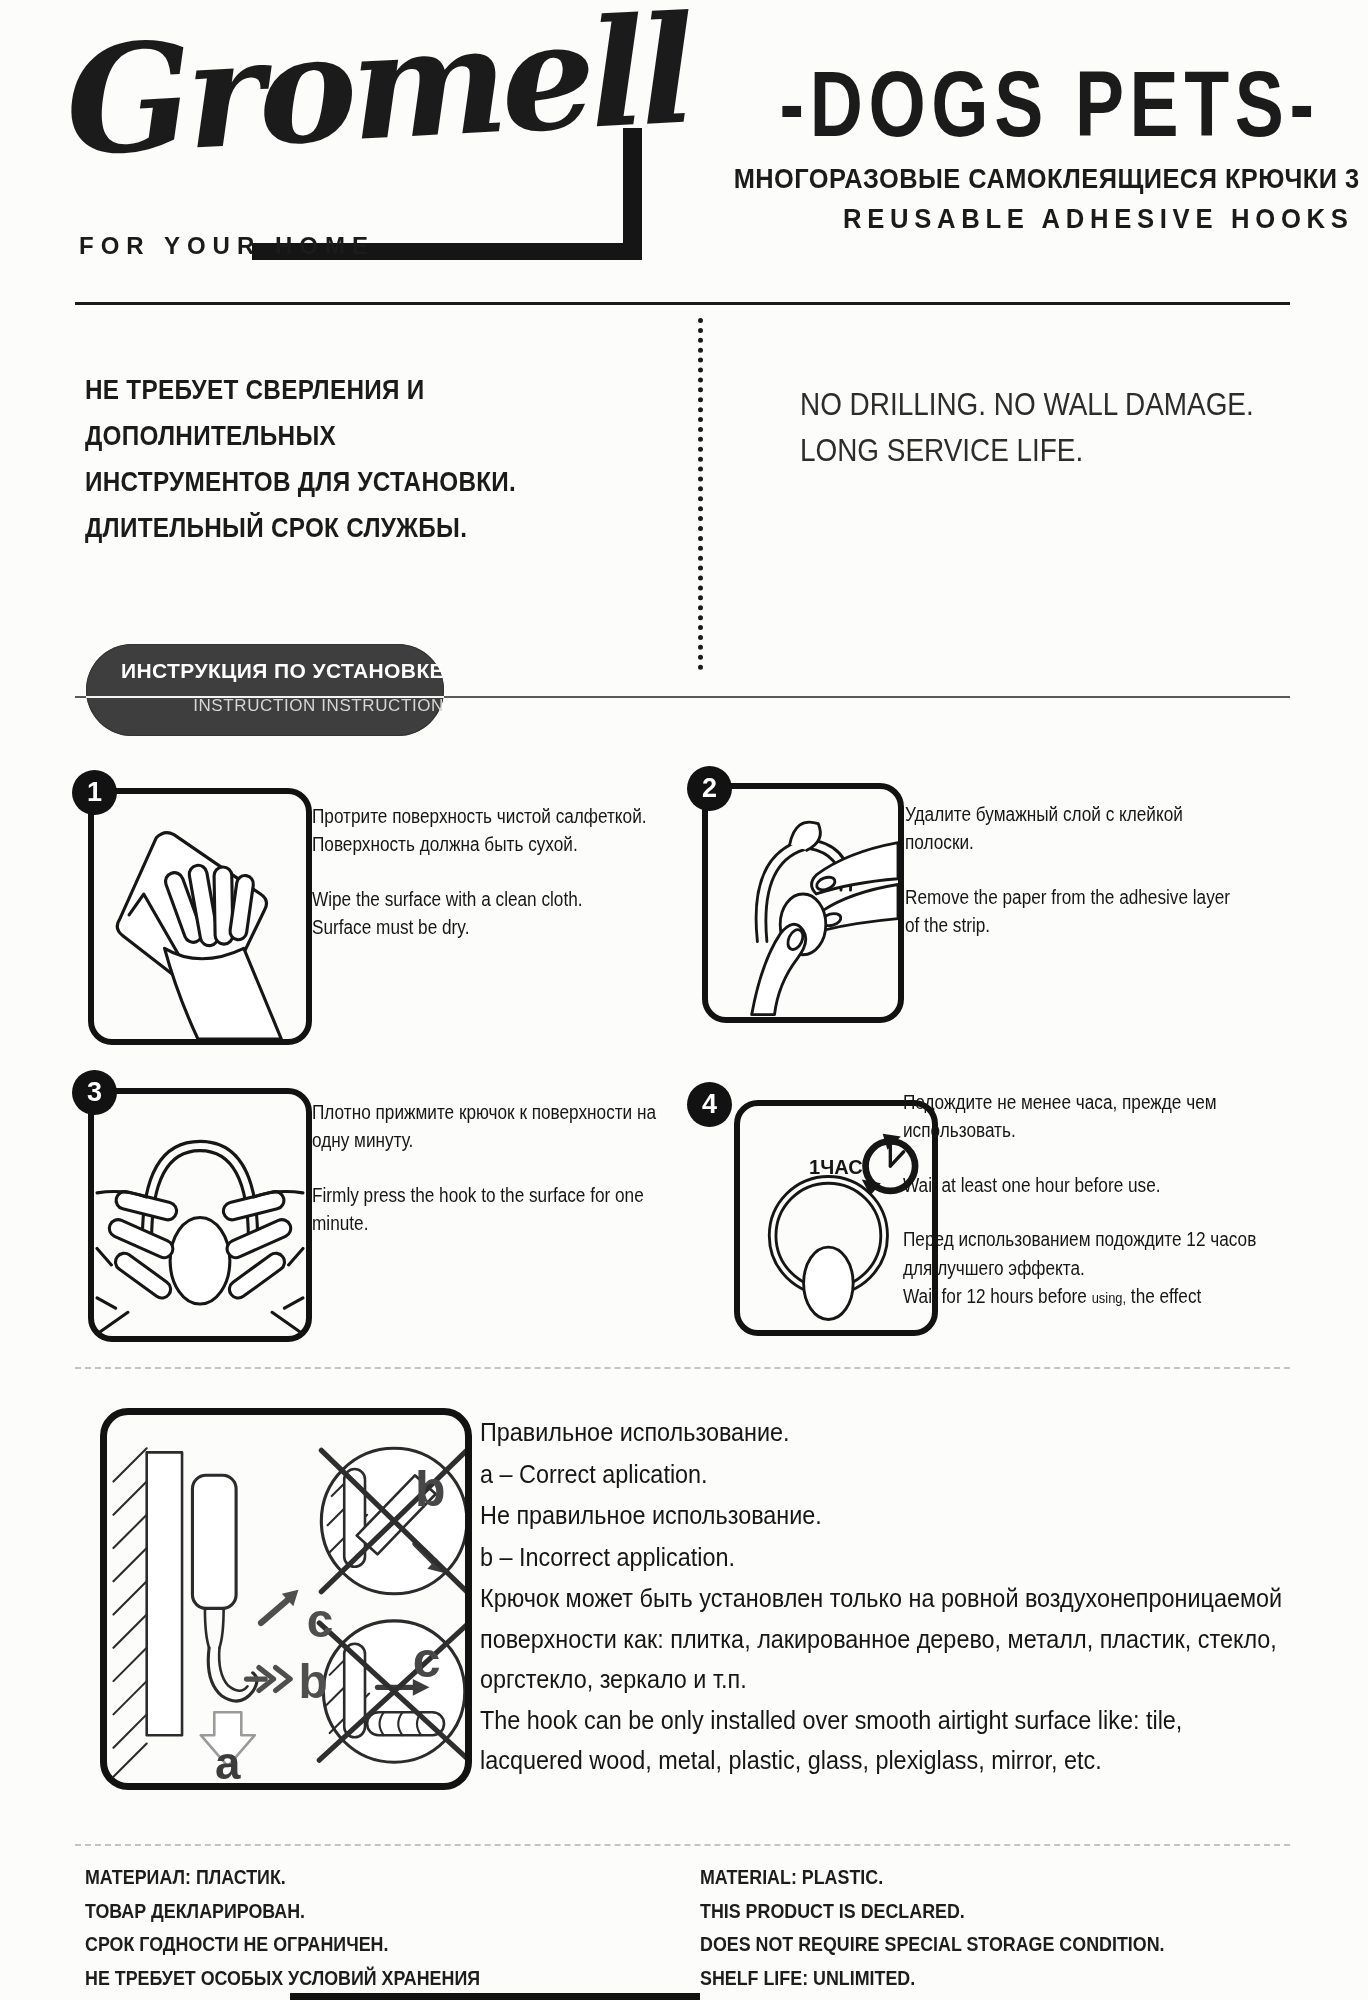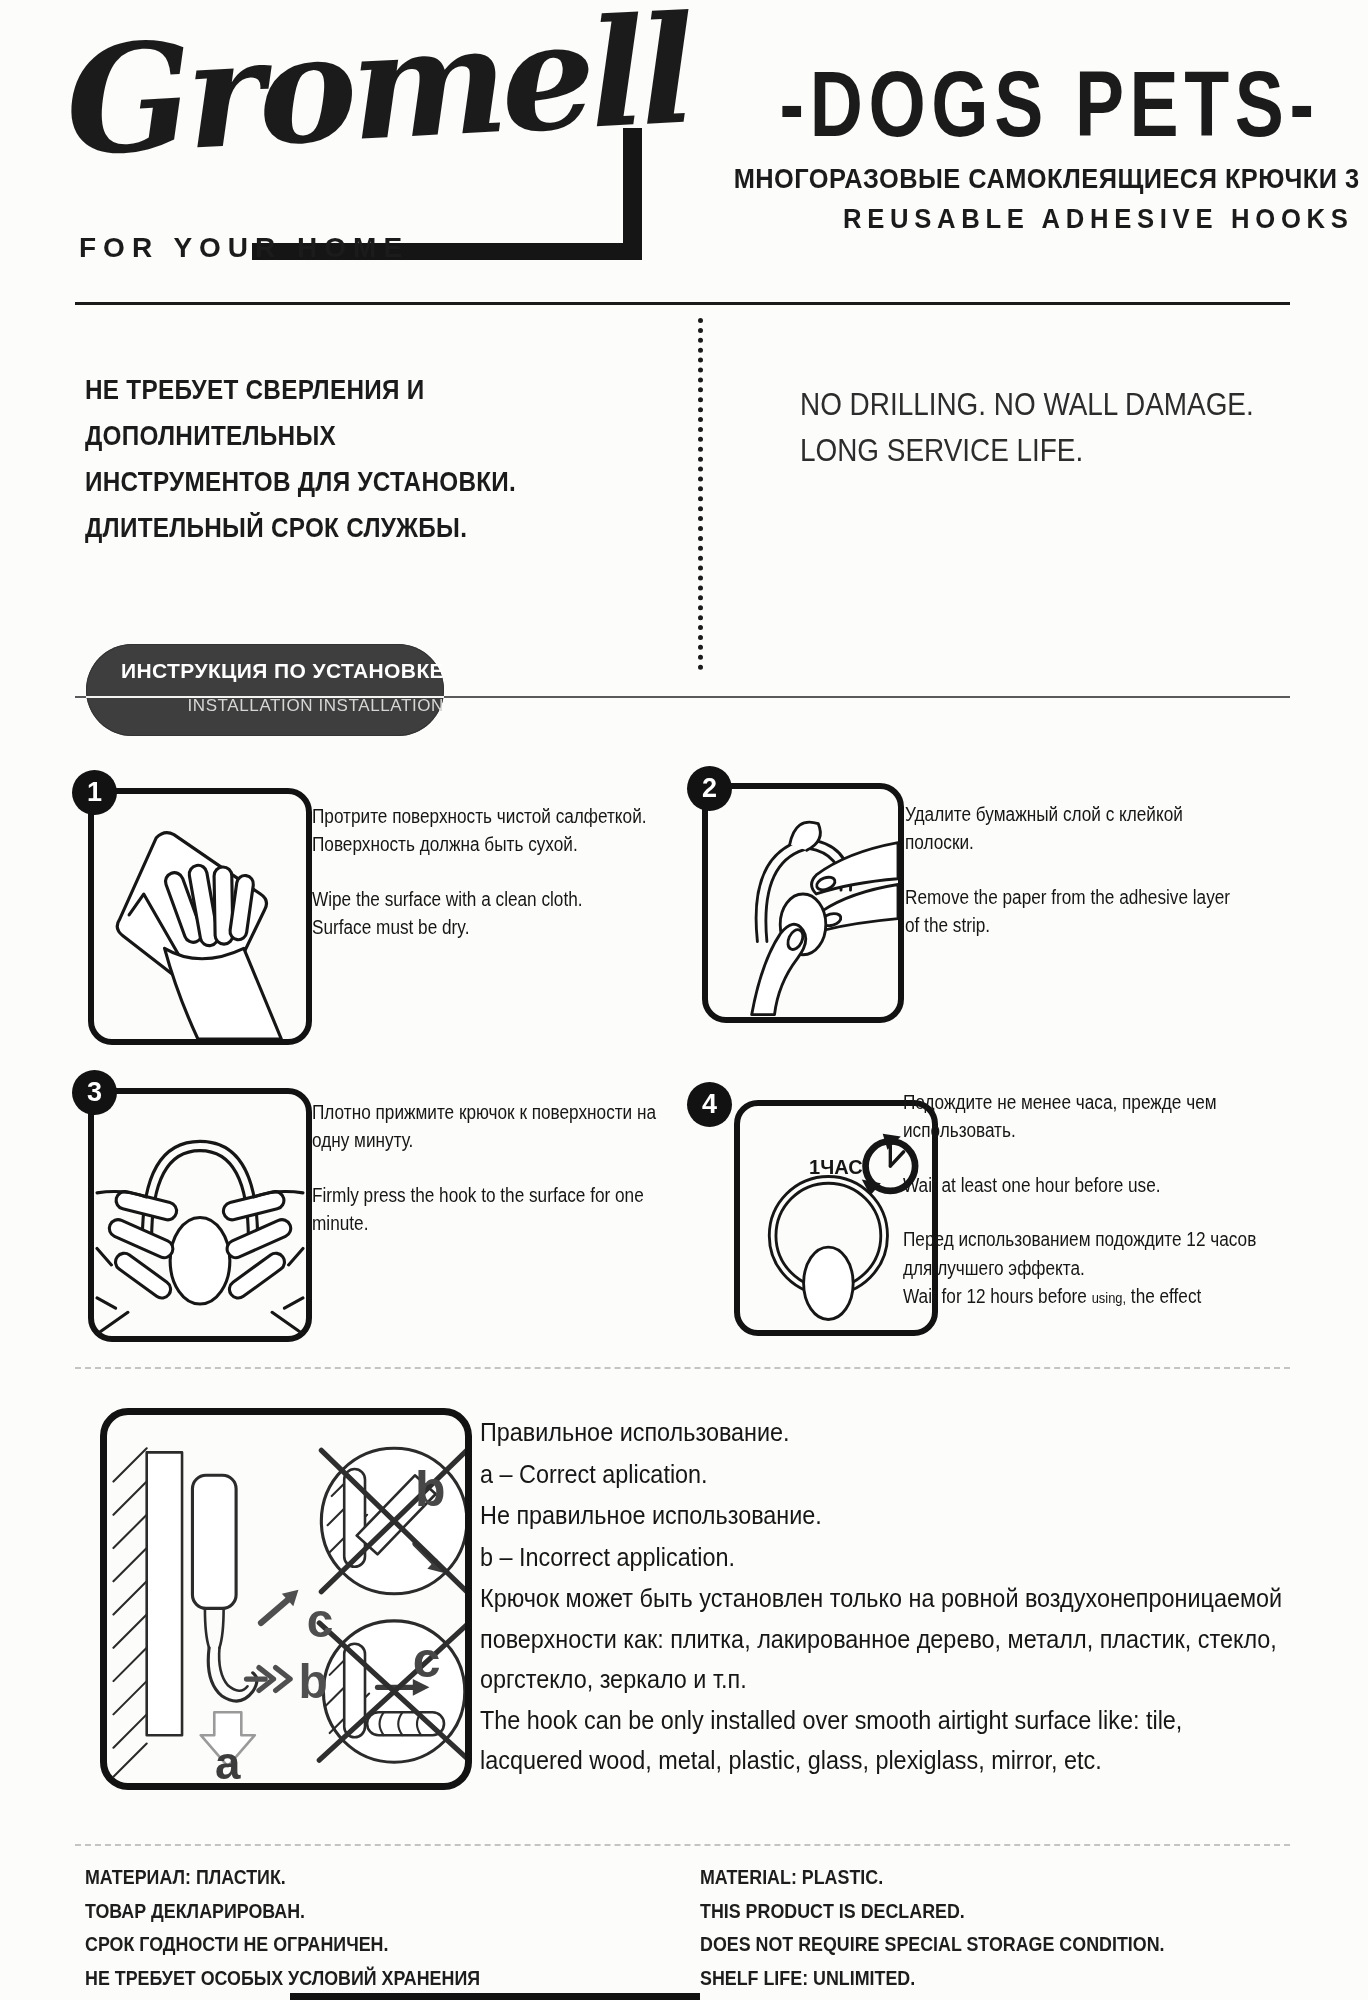--- a/index.html
+++ b/index.html
@@ -15,21 +15,21 @@
   .xs85{transform:scaleX(0.85); transform-origin:0 0;}
 
   
   .logo-script{
     left:66px; top:28px; font-family:"DejaVu Serif", serif;
     font-style:italic; font-weight:bold; font-size:148px; line-height:1;
     letter-spacing:-6px; transform:rotate(-3deg); transform-origin:0 50%;
   }
   .logo-bracket-h{left:252px; top:243px; width:390px; height:17px; background:#151515;}
   .logo-bracket-v{left:623px; top:128px; width:19px; height:132px; background:#151515;}
-  .tagline{left:79px; top:232px; font-size:28px; font-weight:bold; letter-spacing:7px;}
+  .tagline{left:79px; top:232px; font-size:24px; font-weight:bold; letter-spacing:7px;}
 
   .title-block{left:714px; top:58px; width:656px; text-align:right;}
   .title-main{
     font-size:92px; font-weight:bold; letter-spacing:7px; line-height:1.0;
     transform:scaleX(0.80); transform-origin:50% 0; white-space:nowrap;
   }
   .title-sub-ru{
     margin-top:14px; font-size:27px; font-weight:bold; letter-spacing:0.5px;
     transform:scaleX(0.94); transform-origin:50% 0; white-space:nowrap;
   }
@@ -106,21 +106,21 @@
 ИНСТРУМЕНТОВ ДЛЯ УСТАНОВКИ.
 ДЛИТЕЛЬНЫЙ СРОК СЛУЖБЫ.</div>
   <div class="abs dotted-sep"></div>
   <div class="abs features-en pre xs90">NO DRILLING. NO WALL DAMAGE.
 LONG SERVICE LIFE.</div>
 
   <div class="abs badge-rule"></div>
   <div class="abs badge">
     <div class="badge-ru">ИНСТРУКЦИЯ ПО УСТАНОВКЕ</div>
     <div class="badge-line"></div>
-    <div class="badge-en">INSTALLATION INSTALLATION</div>
+    <div class="badge-en">INSTRUCTION INSTRUCTION</div>
   </div>
 
   <div class="abs step-box" style="left:88px; top:788px; width:212px; height:245px;">
     <svg viewBox="0 0 200 235" style="width:100%;height:100%;">
       <g fill="none" stroke="#161616" stroke-width="3" stroke-linecap="round" stroke-linejoin="round">
         <path d="M58,42 Q66,34 75,39 L158,96 Q167,102 162,111 L122,194 Q116,205 106,198 L26,136 Q17,129 23,120 Z" fill="#ffffff"></path>
         <path d="M32,116 L46,96 L100,190"></path>
         <g fill="#ffffff">
           <rect x="76" y="74" width="17" height="70" rx="8.5" transform="rotate(-20 84 109)"></rect>
           <rect x="95" y="68" width="17" height="78" rx="8.5" transform="rotate(-10 103 107)"></rect>

